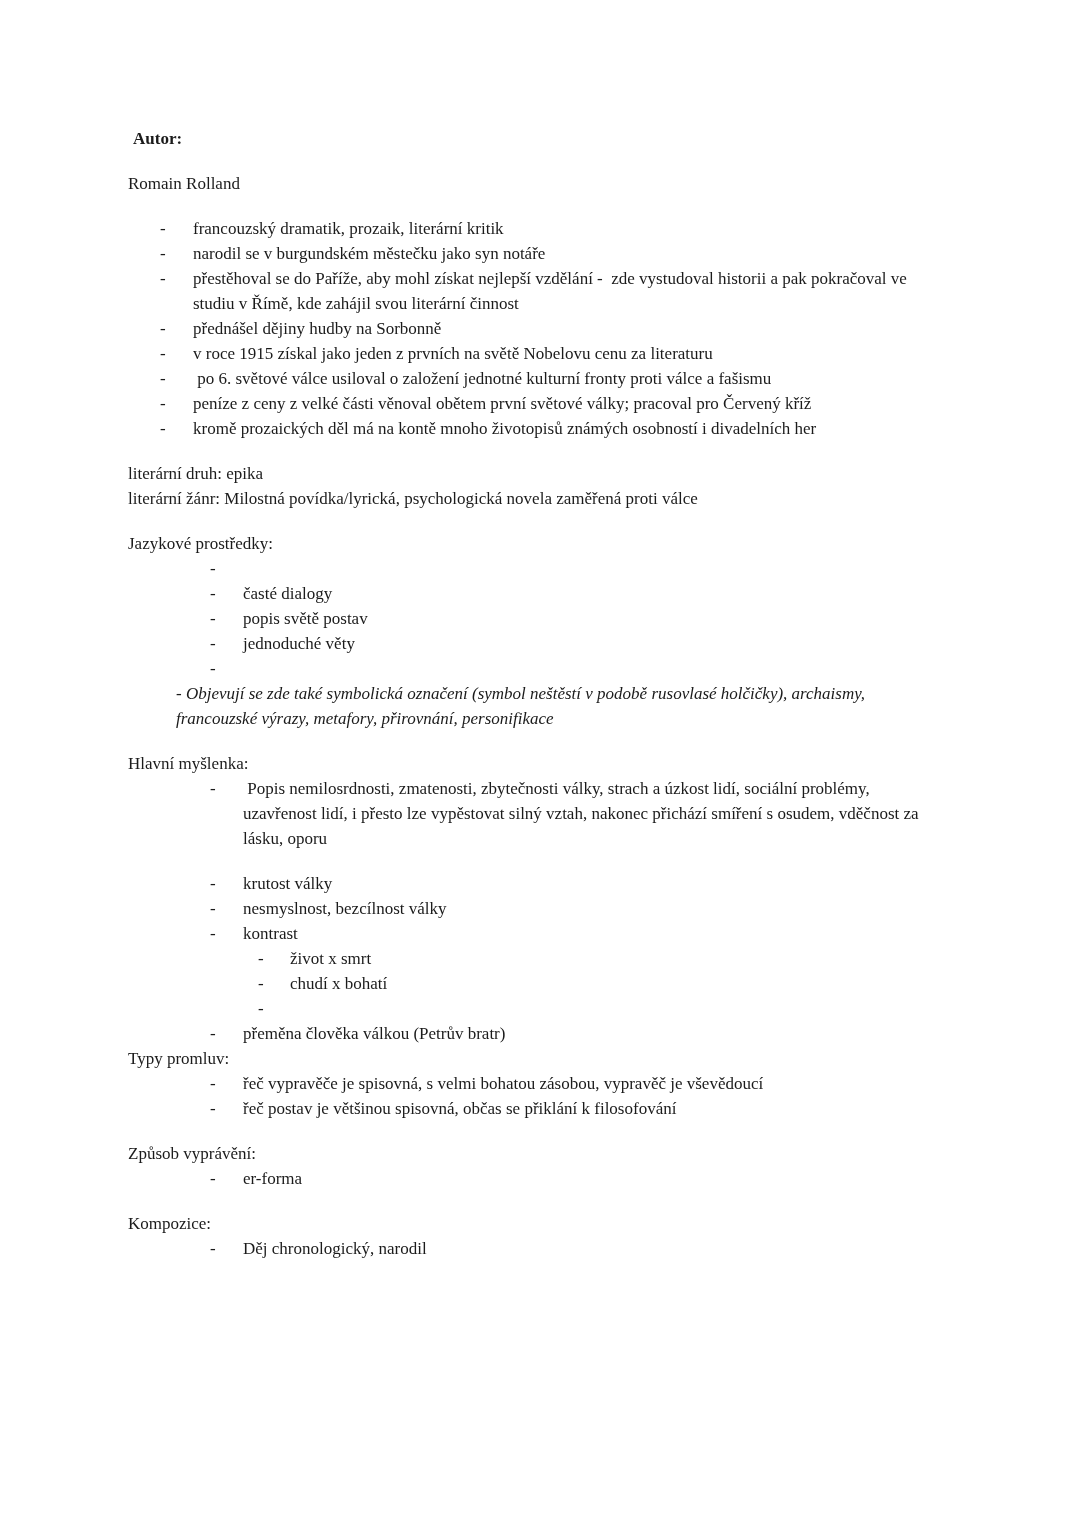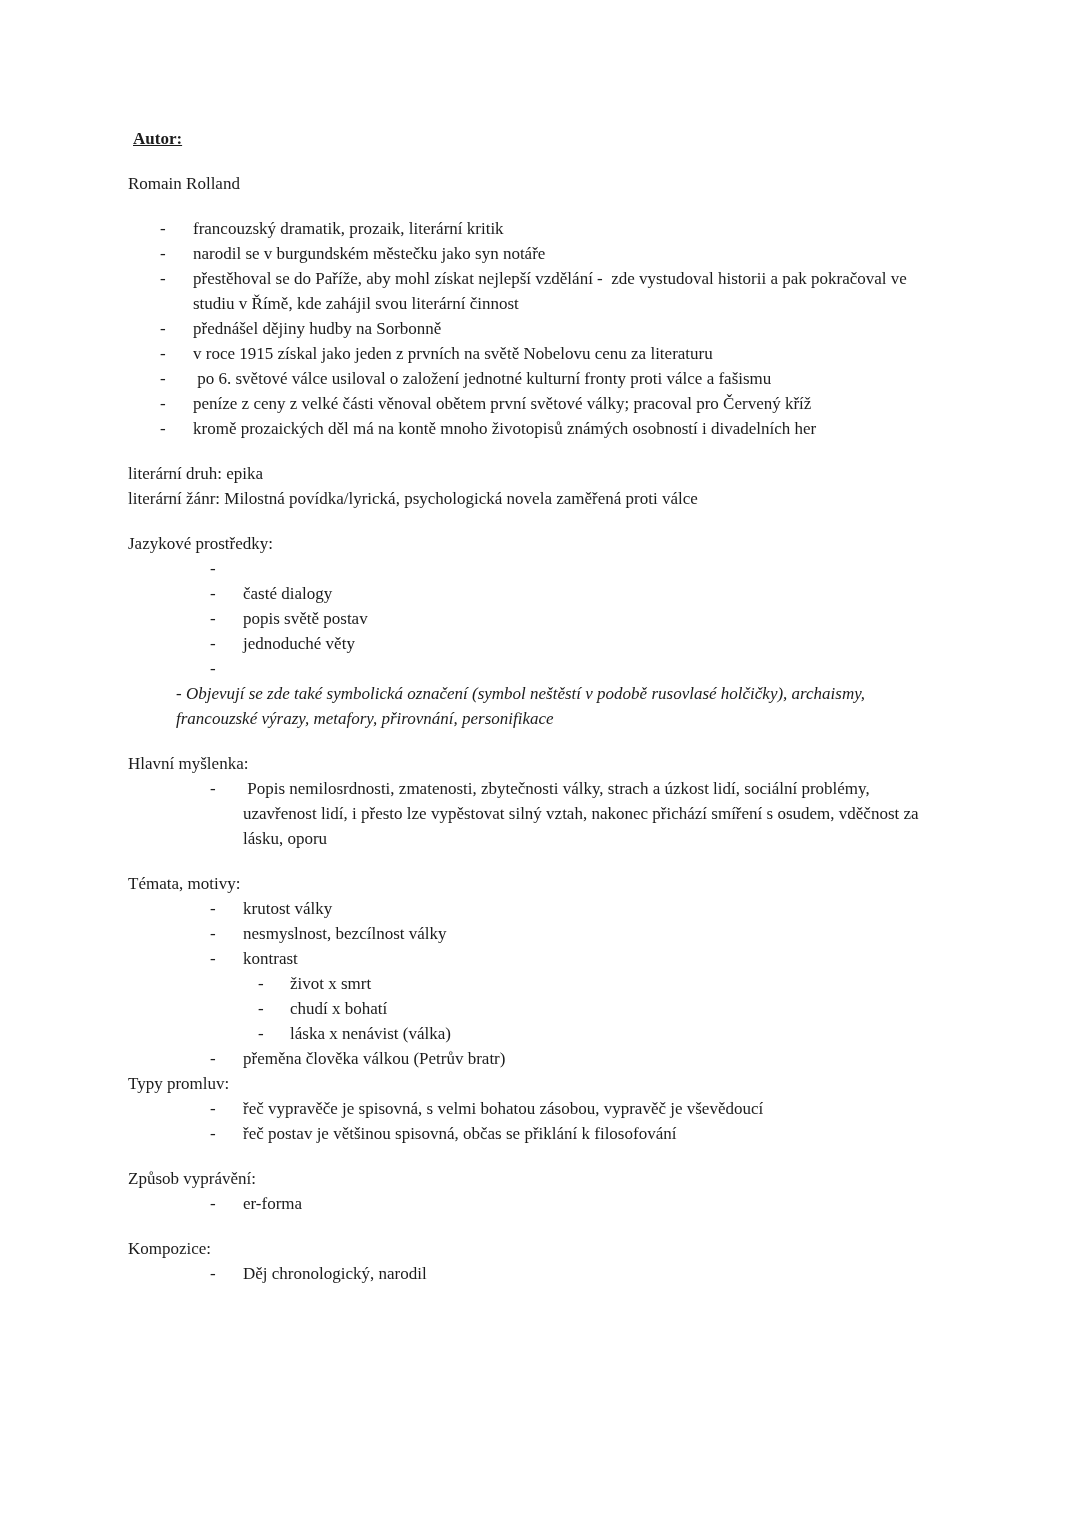--- a/index.html
+++ b/index.html
@@ -14,21 +14,21 @@
     background: #ffffff;
     overflow: hidden;
     box-sizing: border-box;
     padding: 126px 136px 40px 128px;
     font-family: "Liberation Serif", "DejaVu Serif", serif;
     font-size: 17px;
     line-height: 25px;
     color: #1b1b1b;
   }
   .line { margin: 0; }
-  .heading { font-weight: bold; padding-left: 5px; text-decoration: underline; }
+  .heading { font-weight: bold; padding-left: 5px; }
   .spacer { height: 20px; }
   .bullet { display: flex; align-items: flex-start; }
   .bullet .marker { flex: 0 0 33px; }
   .bullet .txt { flex: 1 1 auto; white-space: pre-wrap; }
   .lvl1 { padding-left: 32px; }
   .lvl2 { padding-left: 82px; }
   .lvl3 { padding-left: 130px; }
   .lvl3 .marker { flex: 0 0 32px; }
   .ind1 { padding-left: 57px; }
   .ind2 { padding-left: 48px; white-space: pre-wrap; font-style: italic; }
@@ -98,21 +98,20 @@
         <span class="marker">-</span>
       </div>
       <div class="line para ind2">- Objevují se zde také symbolická označení (symbol neštěstí v podobě rusovlasé holčičky), archaismy, francouzské výrazy, metafory, přirovnání, personifikace</div>
       <div class="spacer"></div>
       <div class="line para">Hlavní myšlenka:</div>
       <div class="line bullet lvl2">
         <span class="marker">-</span>
         <span class="txt"> Popis nemilosrdnosti, zmatenosti, zbytečnosti války, strach a úzkost lidí, sociální problémy, uzavřenost lidí, i přesto lze vypěstovat silný vztah, nakonec přichází smíření s osudem, vděčnost za lásku, oporu</span>
       </div>
       <div class="spacer"></div>
-      <div class="line para">Témata, motivy:</div>
       <div class="line bullet lvl2">
         <span class="marker">-</span>
         <span class="txt">krutost války</span>
       </div>
       <div class="line bullet lvl2">
         <span class="marker">-</span>
         <span class="txt">nesmyslnost, bezcílnost války</span>
       </div>
       <div class="line bullet lvl2">
         <span class="marker">-</span>
@@ -121,21 +120,20 @@
       <div class="line bullet lvl3">
         <span class="marker">-</span>
         <span class="txt">život x smrt</span>
       </div>
       <div class="line bullet lvl3">
         <span class="marker">-</span>
         <span class="txt">chudí x bohatí</span>
       </div>
       <div class="line bullet lvl3">
         <span class="marker">-</span>
-        <span class="txt">láska x nenávist (válka)</span>
       </div>
       <div class="line bullet lvl2">
         <span class="marker">-</span>
         <span class="txt">přeměna člověka válkou (Petrův bratr)</span>
       </div>
       <div class="line para">Typy promluv:</div>
       <div class="line bullet lvl2">
         <span class="marker">-</span>
         <span class="txt">řeč vypravěče je spisovná, s velmi bohatou zásobou, vypravěč je vševědoucí</span>
       </div>

